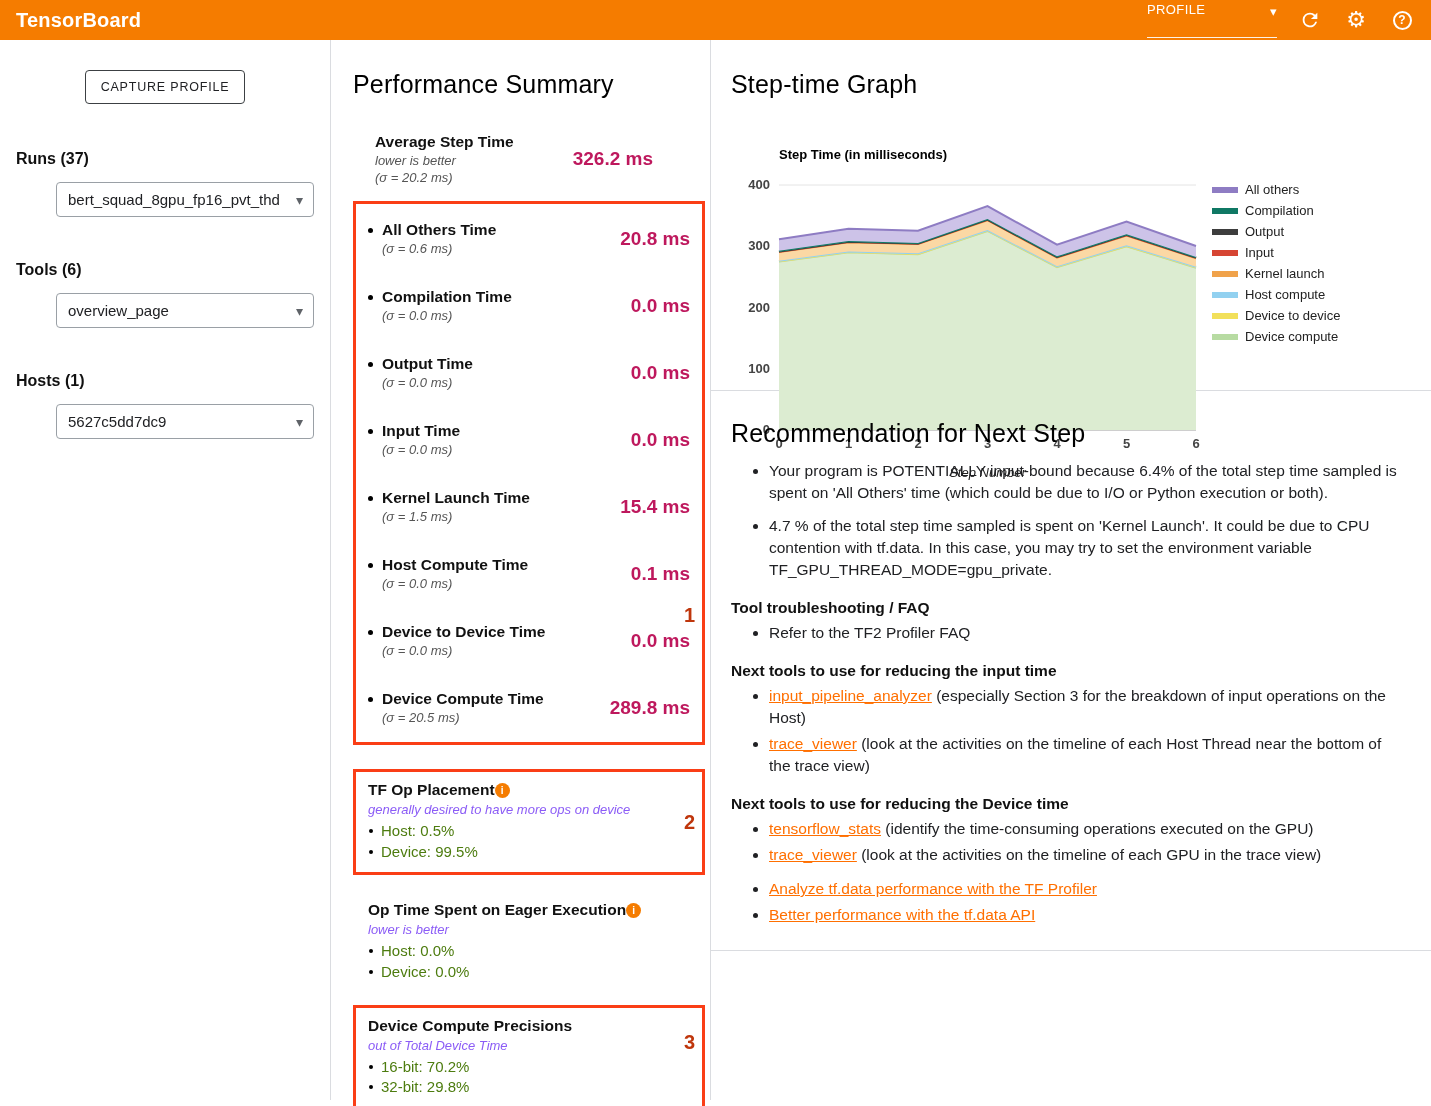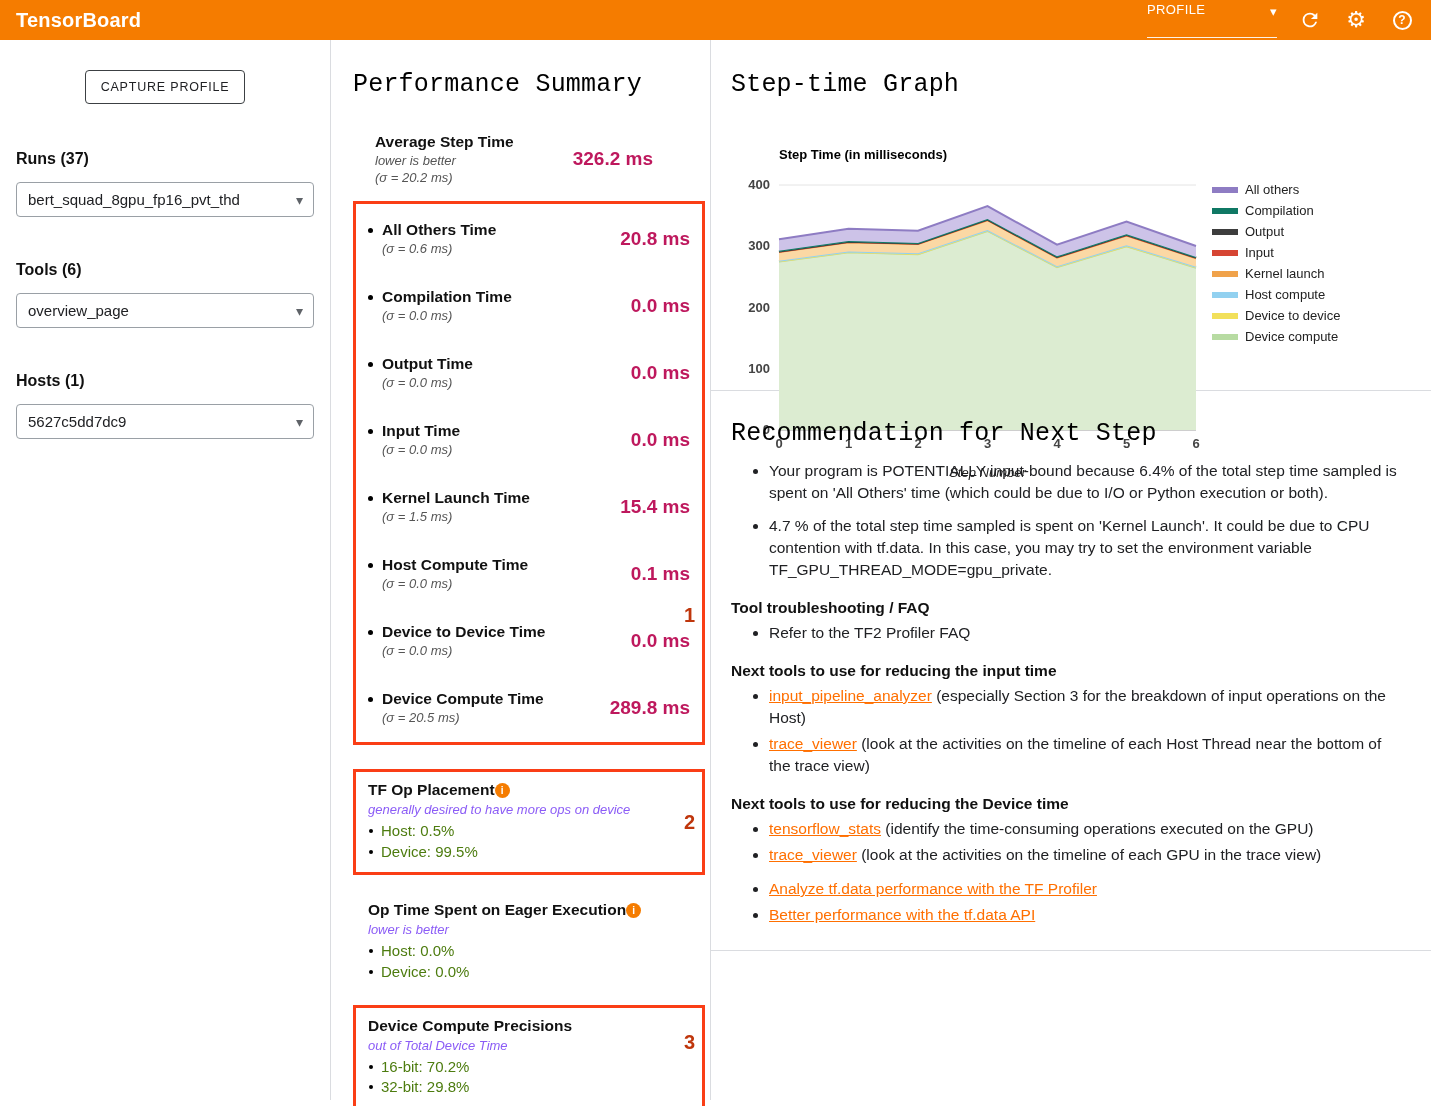--- a/index.html
+++ b/index.html
@@ -41,25 +41,25 @@
     display:block; margin:30px auto 0; background:#fff; color:#202124;
     border:1px solid #3c4043; border-radius:4px; padding:9px 15px;
     font-size:12.5px; letter-spacing:.8px; font-family:inherit; cursor:pointer;
   }
   .side-group { margin-top:44px; }
   .side-group.first { margin-top:46px; }
   .side-label { font-size:16px; font-weight:bold; color:#111; }
   .side-select {
     margin-top:14px; height:35px; border:1px solid #9aa0a6; border-radius:4px;
     display:flex; align-items:center; justify-content:space-between;
-    padding:0 10px 0 11px; font-size:15px; color:#202124; cursor:pointer; background:#fff;
+    padding:0 10px 0 11px; font-size:15px; color:#202124; cursor:pointer; background:#fff;margin-left:40px;
   }
   .select-caret { color:#5f6368; font-size:14px; }
   
-  h2.section-title { font-size:25px; font-weight:400; color:#000; letter-spacing:.2px;font-family:Liberation Mono, monospace; }
+  h2.section-title { font-size:25px; font-weight:400; color:#000; letter-spacing:.2px; }
   
   .avg-block {
     width:312px; margin-top:34px; display:flex; justify-content:space-between;
     align-items:center; padding:0 12px 0 22px;
   }
   .metric-label { font-size:15.5px; font-weight:bold; color:#111; }
   .metric-sigma { font-size:13px; font-style:italic; color:#555; margin-top:2px; }
   .metric-value { font-size:19px; font-weight:bold; color:#be185d; white-space:nowrap; }
   .anno-wrap { position:relative; width:312px; }
   .box1-wrap { margin-top:16px; }

